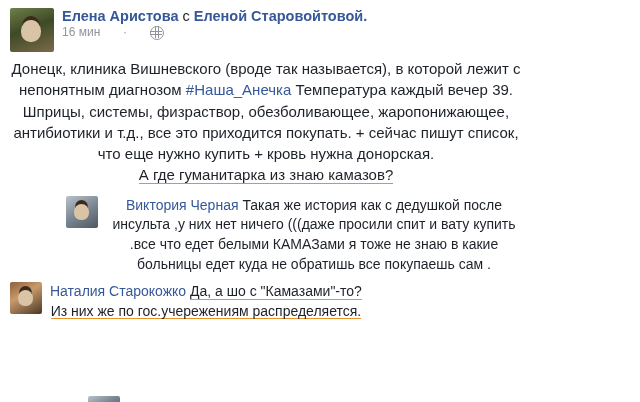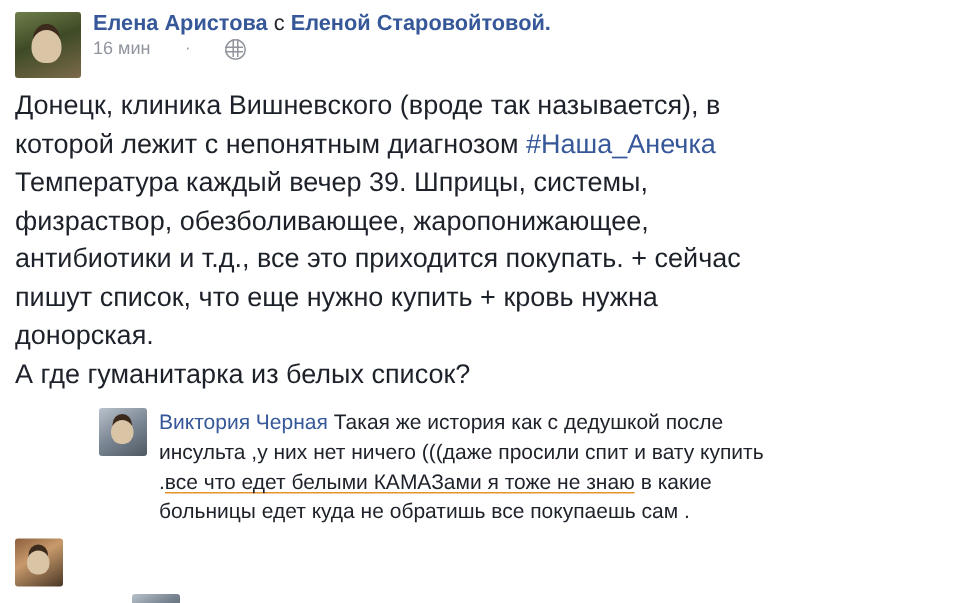--- a/index.html
+++ b/index.html
@@ -13,20 +13,21 @@
     font-family: "Liberation Sans", sans-serif;
     color: #1d2129;
     overflow: hidden;
   }
   .post {
     position: relative;
     width: 532px;
     height: 402px;
     box-sizing: border-box;
     padding: 8px 10px 0 10px;
+    text-align: center;
   }
   
   .post-header {
     display: flex;
     align-items: flex-start;
     margin-bottom: 6px;
   }
   .avatar {
     width: 44px;
     height: 44px;
@@ -108,21 +109,21 @@
     position: absolute;
     left: -1px;
     top: 4px;
     width: 12px;
     height: 2px;
     border-top: 1px solid #90949c;
     border-bottom: 1px solid #90949c;
   }
   
   .post-body {
-    font-size: 18px;
+    font-size: 15px;
     line-height: 1.42;
     color: #1d2129;
     margin: 2px 0 0 0;
   }
   .post-body p {
     margin: 0;
   }
   .hashtag {
     color: #365899;
   }
@@ -191,36 +192,41 @@
         <span class="globe-icon"></span>
       </div>
     </div>
   </div>
 
   <div class="post-body">
     <p>
       <span>Донецк, клиника Вишневского (вроде так называется), в которой лежит с непонятным диагнозом </span><span class="hashtag">#Наша_Анечка</span><span> Температура каждый вечер 39. Шприцы, системы, физраствор, обезболивающее, жаропонижающее, антибиотики и т.д., все это приходится покупать. + сейчас пишут список, что еще нужно купить + кровь нужна донорская.</span>
     </p>
     <p>
-      <span class="u-line">А где гуманитарка из белых список?</span>
+      <span class="u-line">А где гуманитарка из знаю камазов?</span>
     </p>
   </div>
 
   <div class="comments">
 
     <div class="comment indented">
       <div class="avatar small c1"></div>
       <div class="comment-body">
         <span class="comment-author">Виктория Черная</span>
         <span>Такая же история как с дедушкой после инсульта ,у них нет ничего (((даже просили спит и вату купить .</span><span class="u-line">все что едет белыми КАМАЗами я тоже не знаю</span><span> в какие больницы едет куда не обратишь все покупаешь сам .</span>
       </div>
     </div>
 
     <div class="comment">
       <div class="avatar small c2"></div>
+      <div class="comment-body">
+        <span class="comment-author">Наталия Старокожко</span>
+        <span class="u-line">Да, а шо с "Камазами"-то?</span><br>
+        <span class="u-line">Из них же по гос.учережениям распределяется.</span>
+      </div>
     </div>
 
   </div>
 
   <div class="clipped">
     <div class="avatar c1"></div>
   </div>
 
 </div>
 

